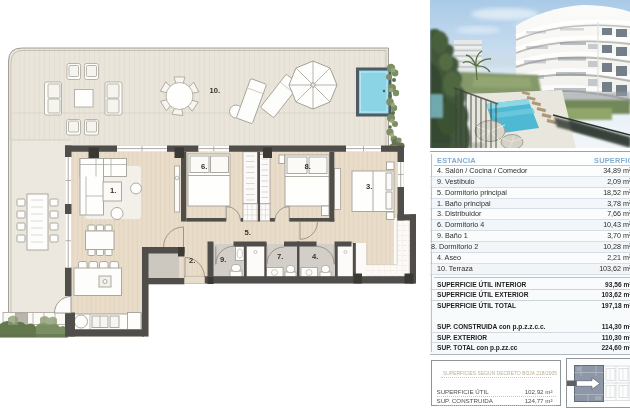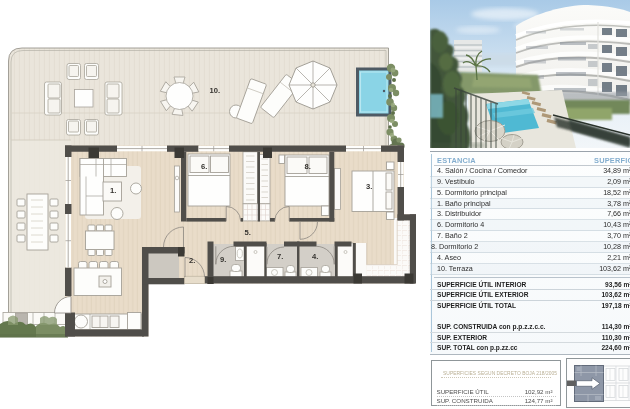--- a/index.html
+++ b/index.html
@@ -609,21 +609,21 @@
       </div>
 <div style="height:10.87px;line-height:10.87px;position:relative" class="rw">
         <span style="position:absolute;left:7px">3. Distribuidor</span>
         <span style="position:absolute;right:38.5px">7,66 m²</span>
       </div>
 <div style="height:10.87px;line-height:10.87px;position:relative" class="rw2">
         <span style="position:absolute;left:7px">6. Dormitorio 4</span>
         <span style="position:absolute;right:38.5px">10,43 m²</span>
       </div>
 <div style="height:10.87px;line-height:10.87px;position:relative" class="rw">
-        <span style="position:absolute;left:7px">7. Baño 2</span>
+        <span style="position:absolute;left:7px">9. Baño 1</span>
         <span style="position:absolute;right:38.5px">3,70 m²</span>
       </div>
 <div style="height:10.87px;line-height:10.87px;position:relative" class="rw2">
         <span style="position:absolute;left:1px">8. Dormitorio 2</span>
         <span style="position:absolute;right:38.5px">10,28 m²</span>
       </div>
 <div style="height:10.87px;line-height:10.87px;position:relative" class="rw">
         <span style="position:absolute;left:7px">4. Aseo</span>
         <span style="position:absolute;right:38.5px">2,21 m²</span>
       </div>

